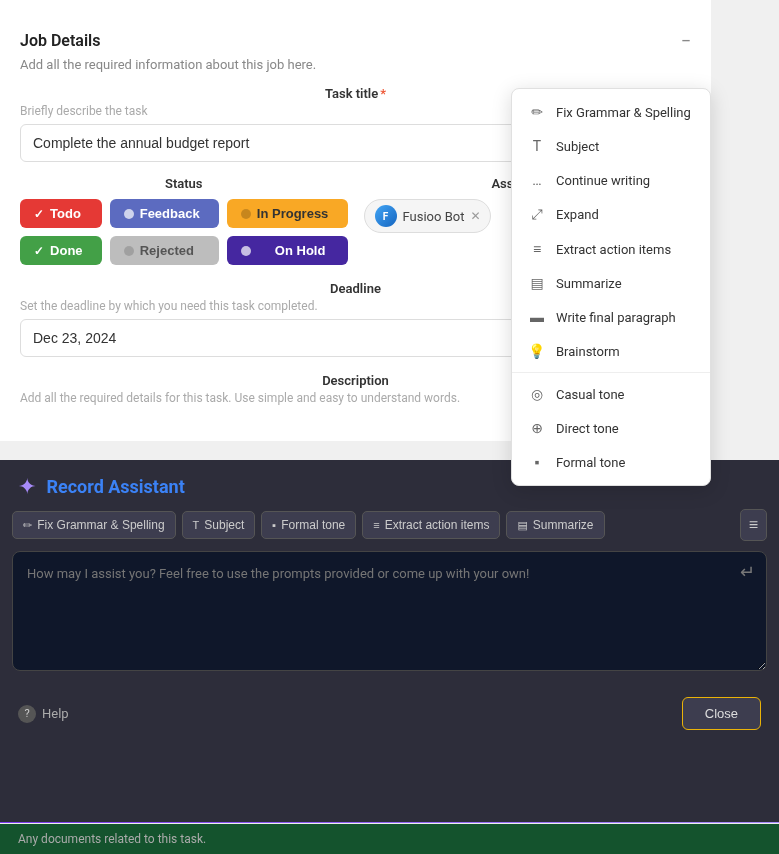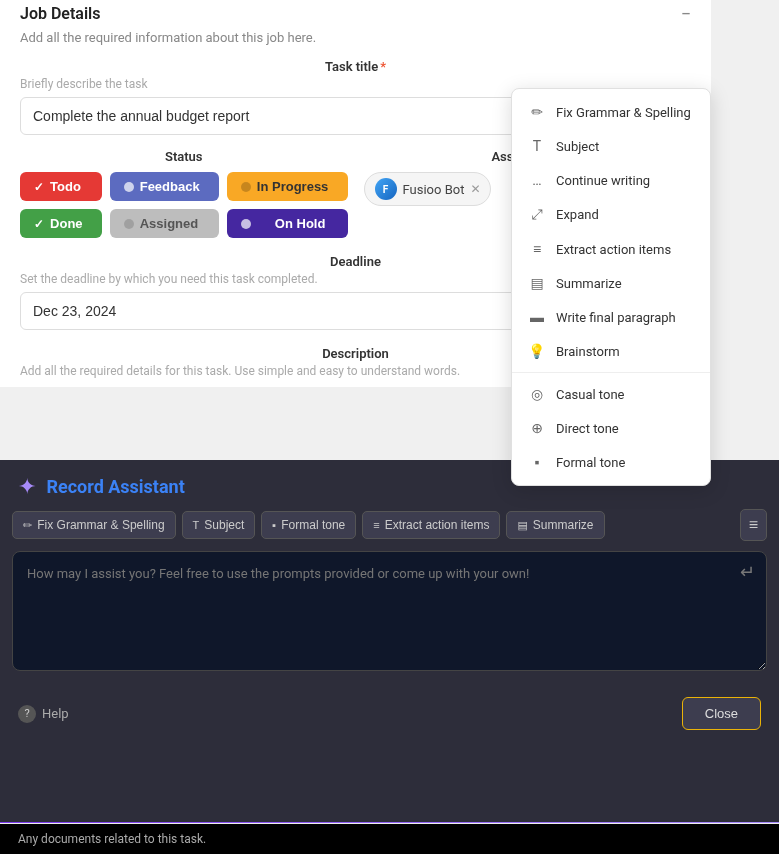--- a/index.html
+++ b/index.html
@@ -8,21 +8,21 @@
       background: #f0f0f0;
       width: 779px;
       height: 854px;
       overflow: hidden;
       position: relative;
     }
 
     .main-panel {
       background: #ffffff;
       width: 711px;
-      padding: 3px 20px;
+      padding: 30px 20px;
       position: relative;
     }
 
     .panel-header {
       display: flex;
       justify-content: space-between;
       align-items: center;
       margin-bottom: 6px;
     }
 
@@ -335,21 +335,21 @@
       background: #3d3d4f;
       border: 1px solid #eab308;
       border-radius: 6px;
       padding: 8px 22px;
       color: #ddd;
       font-size: 13px;
       cursor: pointer;
     }
 
     .bottom-bar {
-      background: #000000;
+      background: #14532d;
       border-top: 1px solid #eee;
       padding: 8px 18px;
       font-size: 12px;
       color: #aaa;
       position: absolute;
       bottom: 0;
       left: 0;
       width: 779px;
     }
 
@@ -395,21 +395,21 @@
         <button class="status-btn btn-inprogress">
           <span class="dot"></span>
           <span>In Progress</span>
         </button>
         <button class="status-btn btn-done">
           <span class="check-icon">✓</span>
           <span>Done</span>
         </button>
         <button class="status-btn btn-rejected">
           <span class="dot"></span>
-          <span>Assigned</span>
+          <span>Rejected</span>
         </button>
         <button class="status-btn btn-onhold">
           <span class="dot"></span>
           <span>On Hold</span>
         </button>
       </div>
     </div>
     <div class="assigned-section">
       <div class="field-label">Assigned To</div>
       <div class="assigned-chips">

